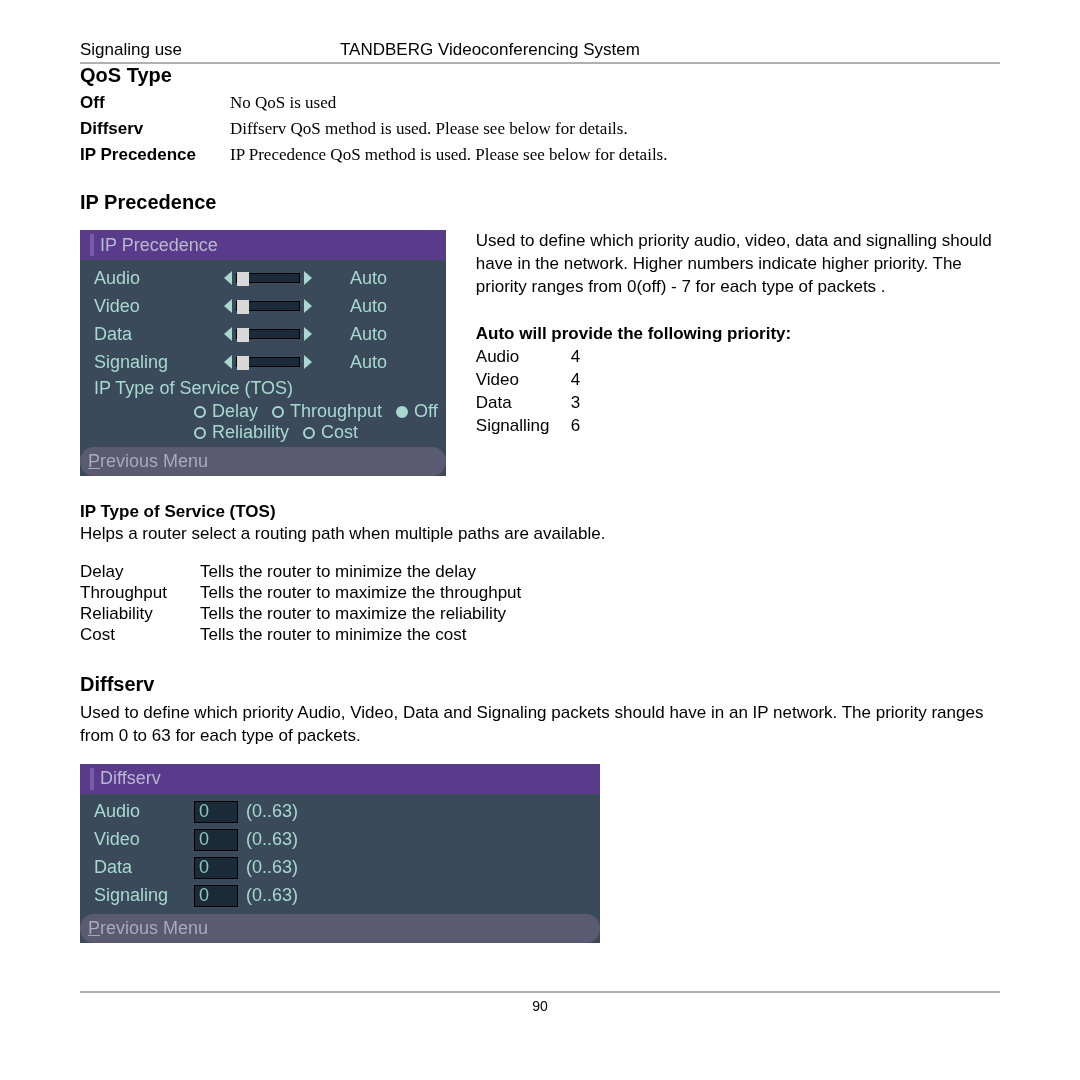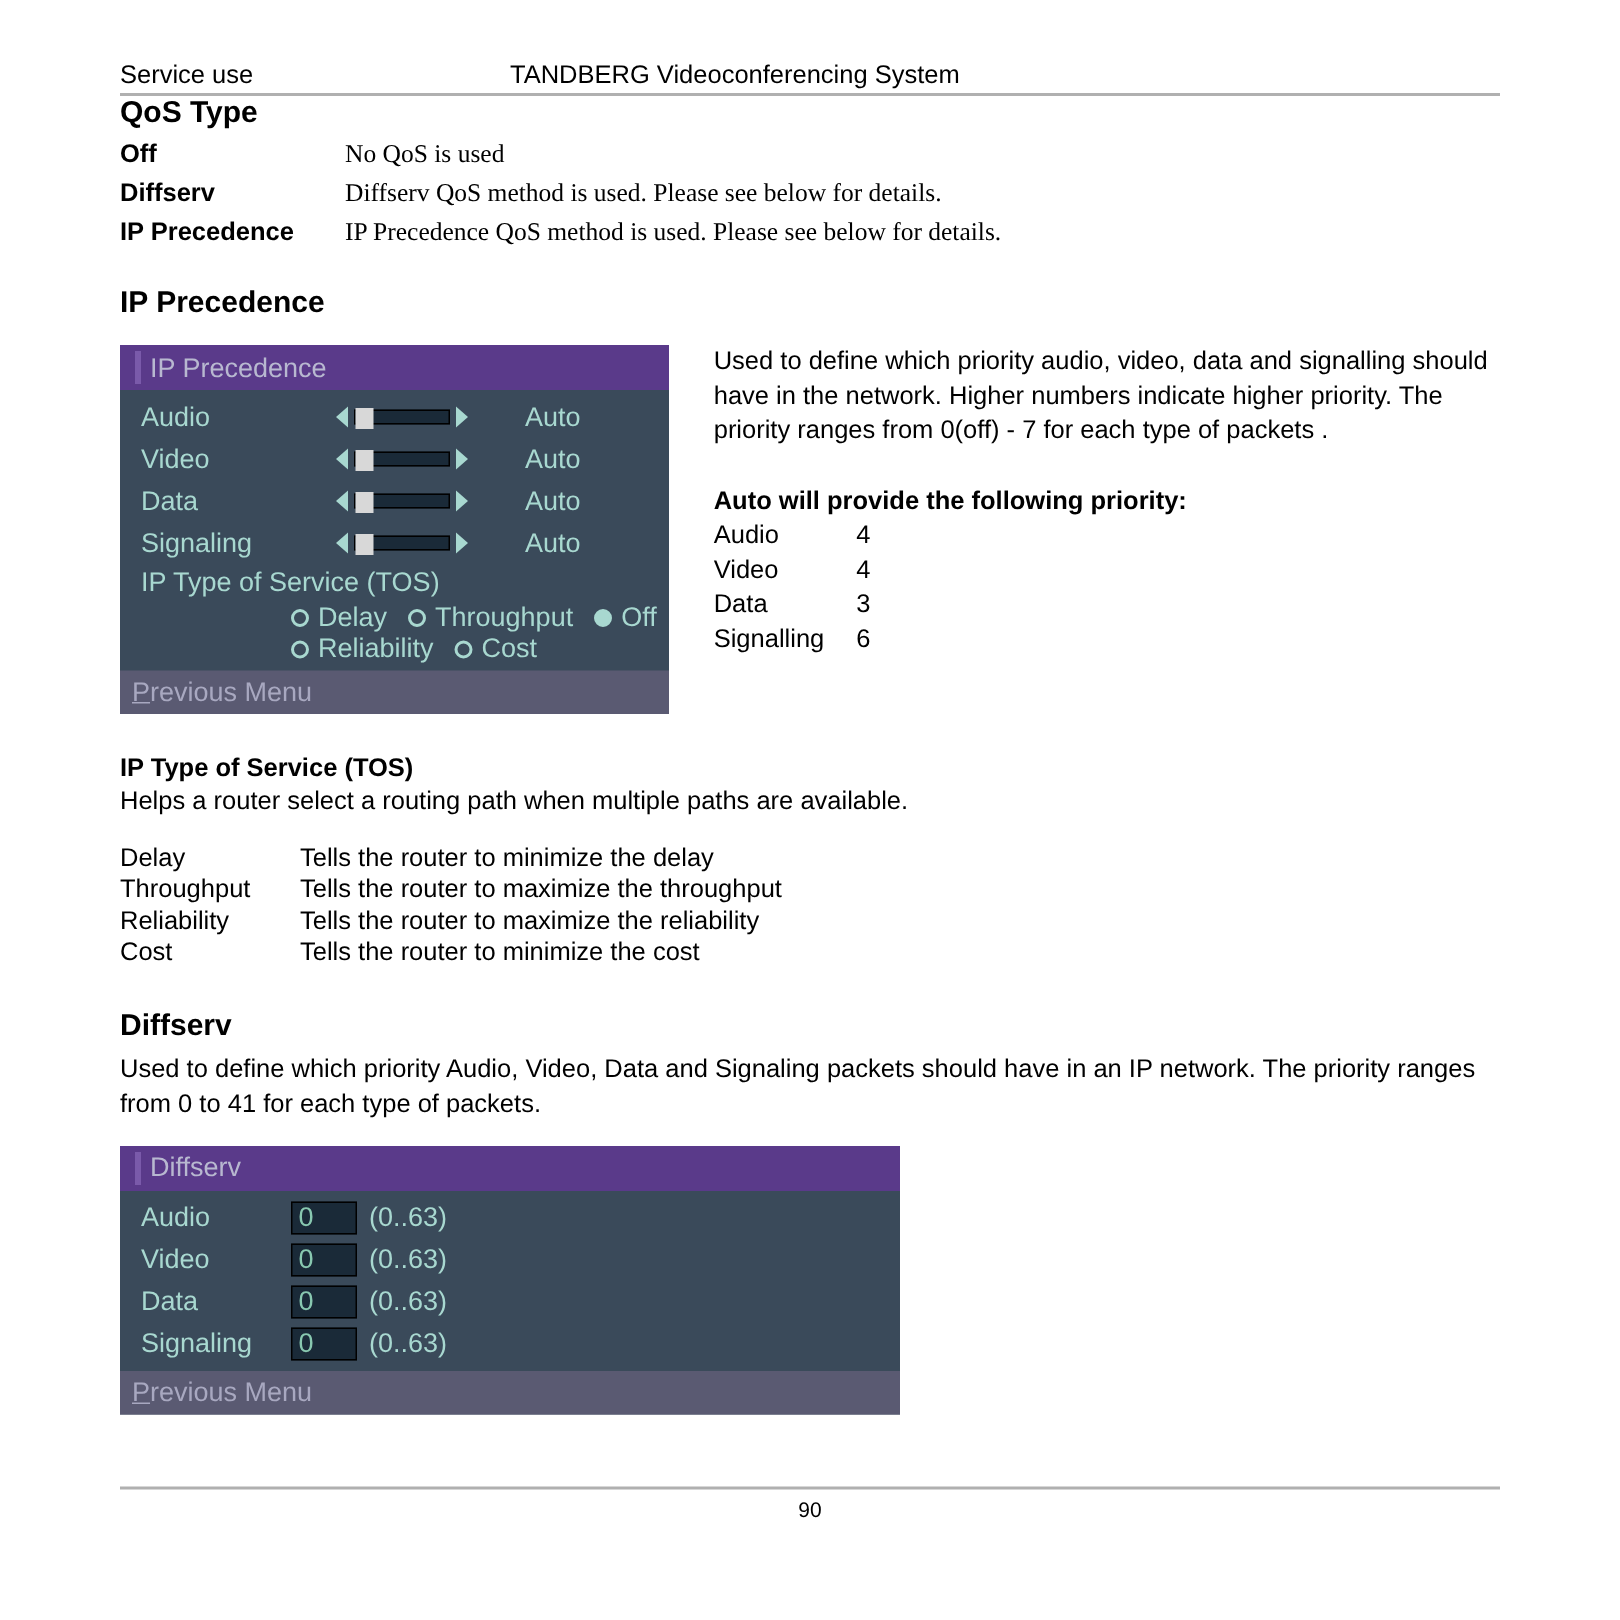--- a/index.html
+++ b/index.html
@@ -26,21 +26,21 @@
   .tri-l { border-right:8px solid #a8d8d0; }
   .tri-r { border-left:8px solid #a8d8d0; }
   .track { width:64px; height:10px; background:#1a2a38; border:1px solid #000; position:relative; }
   .thumb { position:absolute; top:-2px; left:0; width:12px; height:14px; background:#d8d8d8; }
   .auto { margin-left:6px;text-align:right; }
   .p-sub { color:#a8d8d0; font-family:Verdana, Arial, sans-serif; font-size:18px; padding:2px 0 2px 0; }
   .radio-row { color:#a8d8d0; font-family:Verdana, Arial, sans-serif; font-size:18px; display:flex; gap:14px; padding-left:100px; }
   .radio-item { display:flex; align-items:center; gap:6px; }
   .radio-o { width:12px; height:12px; border:2px solid #a8d8d0; border-radius:50%; }
   .radio-d { width:12px; height:12px; border:2px solid #a8d8d0; border-radius:50%; background:#a8d8d0; }
-  .panel-foot { background:#5a5a72; color:#a8a8c0; font-family:Verdana, Arial, sans-serif; font-size:18px; padding:4px 8px; }
+  .panel-foot { background:#5a5a72; color:#a8a8c0; font-family:Verdana, Arial, sans-serif; font-size:18px; padding:4px 8px;border-radius:14px; }
   .panel-foot span { text-decoration:underline; text-decoration-color:#a8a8c0; }
   .rcol { font-size:17px; line-height:1.35; }
   .rcol-b { font-weight:bold; margin-top:24px; }
   .pri-row { display:flex; }
   .pri-lbl { width:95px; }
   .tos-h { font-size:17px; font-weight:bold; margin-top:26px; }
   .tos-p { font-size:17px; margin-top:2px; }
   .tos-dl { margin-top:18px; }
   .tos-row { display:flex; font-size:17px; margin:1px 0; }
   .tos-term { width:120px; }
@@ -51,21 +51,21 @@
   .p2-label { width:100px; }
   .numbox { width:44px; height:22px; background:#1a2a38; color:#88c8b0; display:flex; align-items:center; padding-left:4px; font-size:18px; border:1px solid #000; }
   .range { margin-left:8px; }
   .footer { border-top:2px solid #b0b0b0; margin-top:48px; text-align:center; padding-top:5px; font-size:14px; }
 </style>
 </head>
 <body>
 
 <div class="page">
   <div class="hdr">
-    <div class="hdr-left">Service use</div>
+    <div class="hdr-left">Signaling use</div>
     <div class="hdr-right">TANDBERG Videoconferencing System</div>
   </div>
 
   <div class="h-qos">QoS Type</div>
   <div class="dl">
     <div class="dl-row">
         <div class="dl-term">Off</div>
         <div class="dl-desc">No QoS is used</div>
       </div>
     <div class="dl-row">
@@ -192,21 +192,21 @@
         <div class="tos-term">Reliability</div>
         <div>Tells the router to maximize the reliability</div>
       </div>
     <div class="tos-row">
         <div class="tos-term">Cost</div>
         <div>Tells the router to minimize the cost</div>
       </div>
   </div>
 
   <div class="h-diff">Diffserv</div>
-  <div class="diff-p">Used to define which priority Audio, Video, Data and Signaling packets should have in an IP network. The priority ranges from 0 to 41 for each type of packets.</div>
+  <div class="diff-p">Used to define which priority Audio, Video, Data and Signaling packets should have in an IP network. The priority ranges from 0 to 63 for each type of packets.</div>
 
   <div class="panel2">
     <div class="panel-title">Diffserv</div>
     <div class="panel-body">
       <div class="p2-row">
           <div class="p2-label">Audio</div>
           <div class="numbox">0</div>
           <div class="range">(0..63)</div>
         </div>
       <div class="p2-row">

